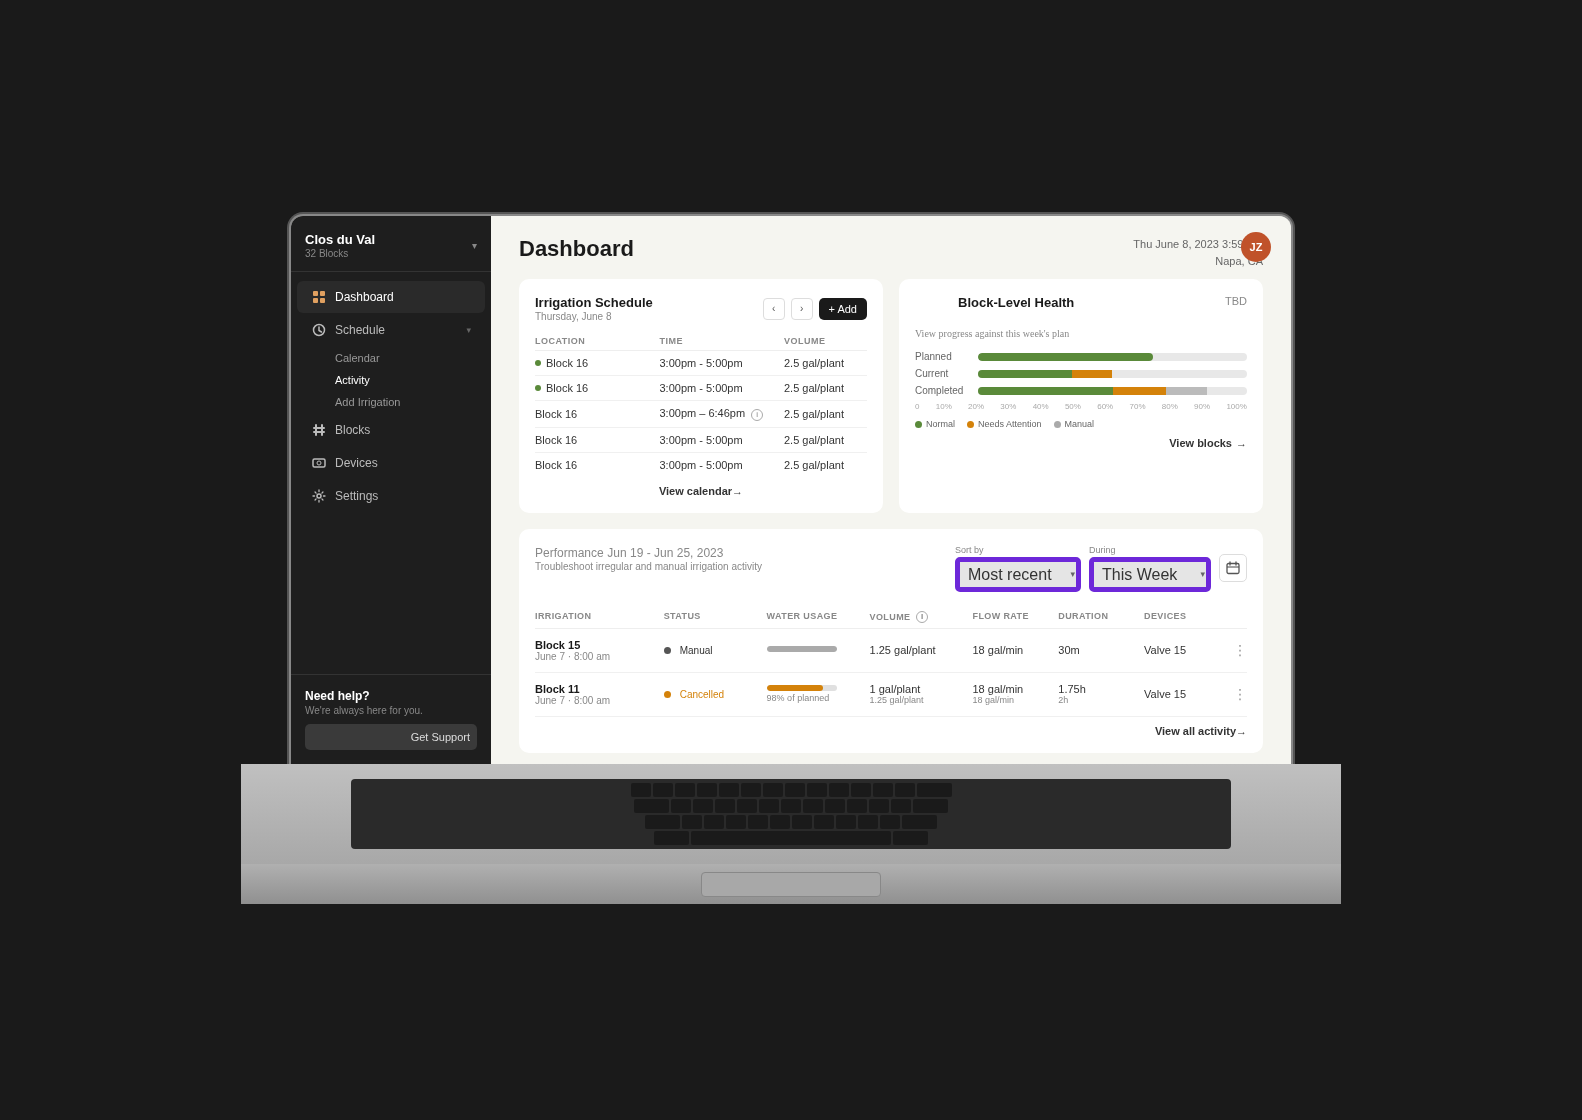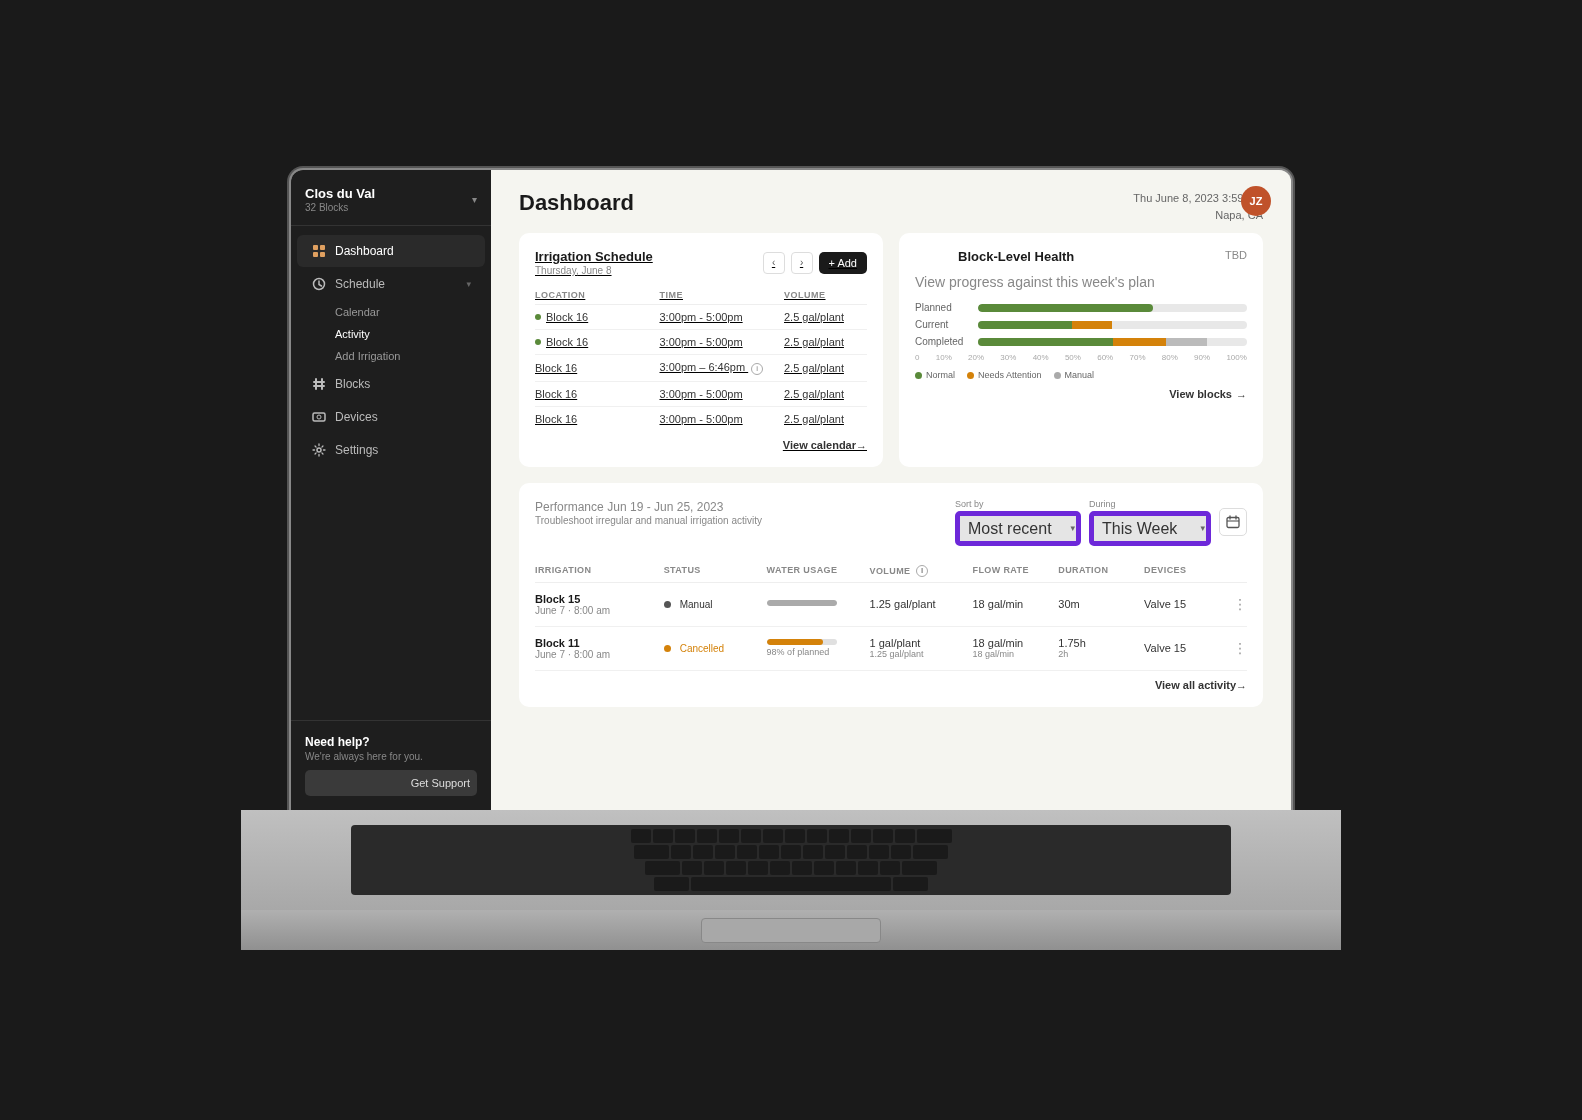--- a/index.html
+++ b/index.html
@@ -8,21 +8,21 @@
       display: flex;
       justify-content: center;
       align-items: center;
       min-height: 100vh;
       font-family: -apple-system, BlinkMacSystemFont, 'Segoe UI', sans-serif;
     }
 
     .laptop-wrapper {
       position: relative;
       width: 1100px;
-      height: 780px;
+      height: 688px;
     }
 
     .laptop-screen {
       position: absolute;
       top: 0;
       left: 50px;
       right: 50px;
       bottom: 140px;
       background: #f5f5f0;
       border-radius: 12px 12px 0 0;
@@ -273,21 +273,21 @@
     }
 
     
     .card {
       background: #ffffff;
       border-radius: 10px;
       padding: 16px;
       flex: 1;
     }
 
-    .card-left { flex: 1.1; text-decoration: underline; }
+    .card-left { flex: 1.1; }
     .card-right { flex: 1.1; }
 
     
     .schedule-header {
       display: flex;
       justify-content: space-between;
       align-items: center;
       margin-bottom: 10px;
     }
 
@@ -381,21 +381,21 @@
     .dot-green { background: #5a8a3a; }
 
     .location-cell {
       display: flex;
       align-items: center;
     }
 
     .view-calendar-link {
       display: flex;
       align-items: center;
-      justify-content: flex-end;
+      justify-content: center;
       gap: 0;
       font-size: 11px;
       color: #333;
       font-weight: 600;
       margin-top: 8px;
       cursor: pointer;
     }
 
     
     .health-header {
@@ -406,23 +406,24 @@
     }
 
     .health-title {
       font-size: 13px;
       font-weight: 700;
       color: #1a1a1a;
       padding-left: 43px;
     }
 
     .health-sub {
-      font-size: 14px;
-      color: #888;
-      margin-top: 10px;
+      font-size: 10px;
+      color: #888;
+      margin-top: 18px;
+      font-family: Liberation Serif, serif;
     }
 
     .health-tbd {
       font-size: 11px;
       color: #888;
     }
 
     .progress-section {
       margin-bottom: 6px;
     }

